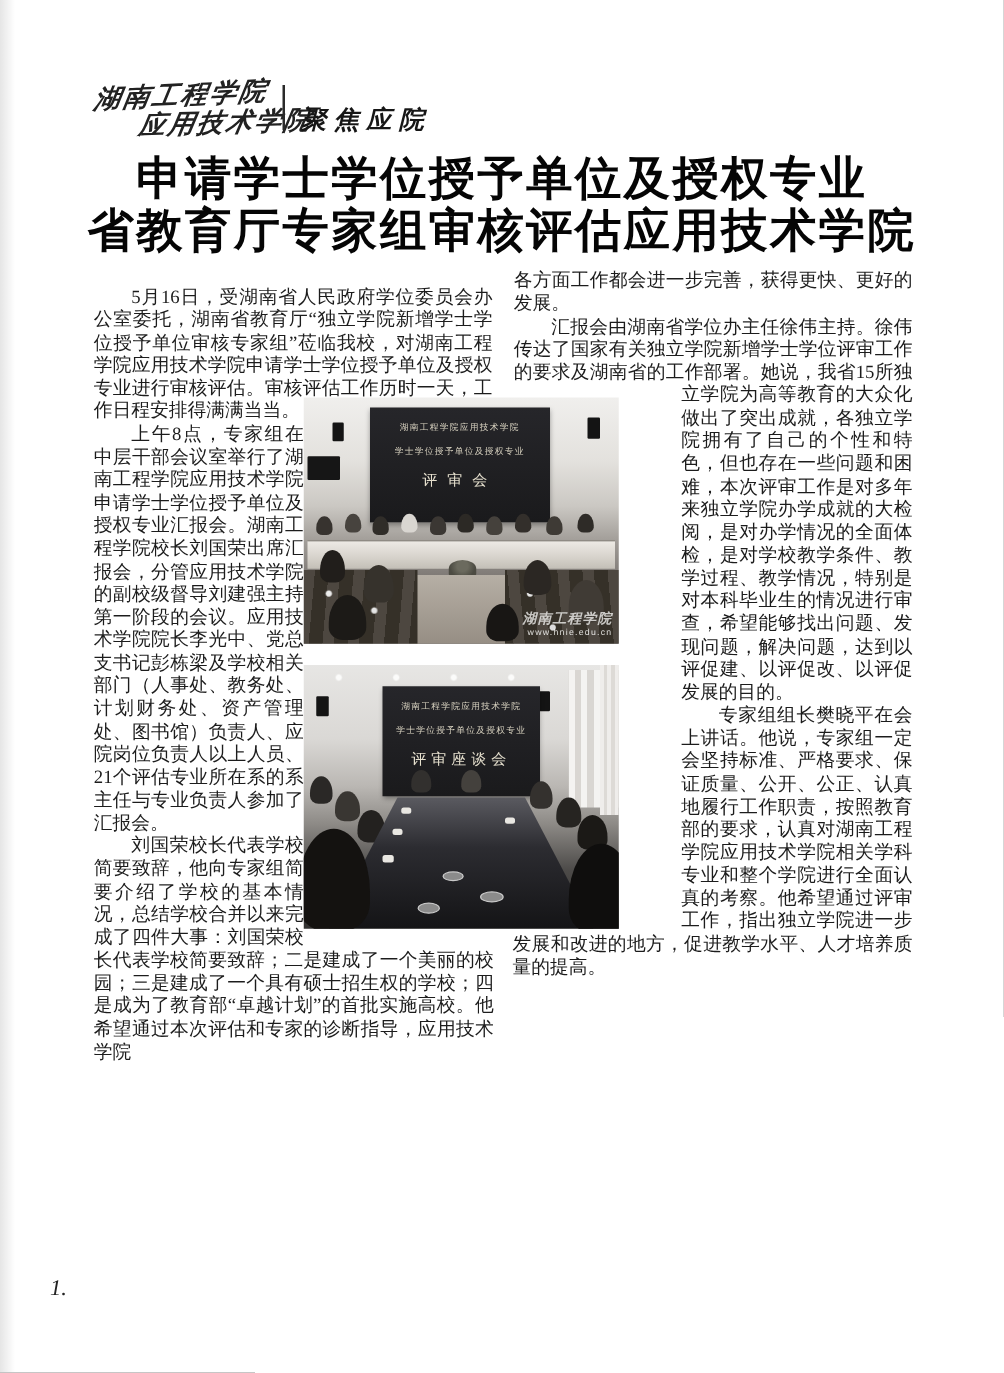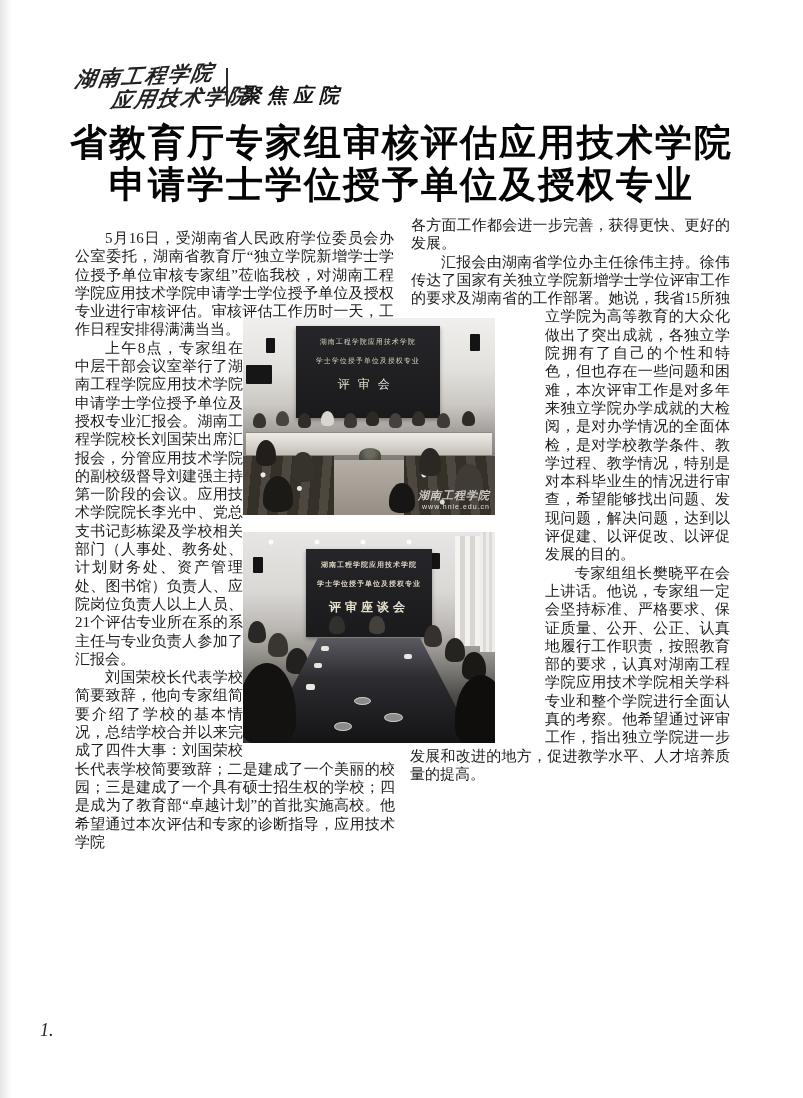--- a/index.html
+++ b/index.html
@@ -40,21 +40,21 @@
 
   
   .photo{position:absolute;left:243px;width:252px;overflow:hidden;}
   .photo1{top:318px;height:197px;
     background:linear-gradient(180deg,#f0efed 0%,#e3e1dd 26%,#cbc8c3 44%,#a29e99 58%,#7b7672 74%,#5e5a56 100%);}
   .photo2{top:532px;height:211px;
     background:linear-gradient(180deg,#e7e6e4 0%,#dad8d5 28%,#bab7b3 46%,#8e8b87 60%,#4c4a48 78%,#323130 100%);}
   .banner{position:absolute;background:linear-gradient(180deg,#26262a,#1a1a1c);color:#d8d2c0;
     text-align:center;font-family:"Liberation Sans","DejaVu Sans",sans-serif;box-shadow:0 2px 4px rgba(0,0,0,.35);}
   .photo1 .banner{left:21%;top:4%;width:57%;height:47%;}
-  .photo2 .banner{left:25%;top:8%;width:50%;height:42%;font-weight:bold;}
+  .photo2 .banner{left:25%;top:8%;width:50%;height:42%;}
   .b1{font-size:7px;letter-spacing:1px;margin-top:11px;}
   .b2{font-size:7px;letter-spacing:1px;margin-top:9px;}
   .b3{font-size:12px;letter-spacing:8px;margin-top:10px;color:#e6e0ce;}
   .photo2 .b3{letter-spacing:4px;}
   .psn{position:absolute;border-radius:50% 50% 38% 38% / 62% 62% 28% 28%;}
   .spk{position:absolute;background:#141414;border-radius:1px;}
   .tvset{position:absolute;left:1%;top:24%;width:26px;height:19px;background:#161616;border-radius:1px;}
   .headtable{position:absolute;left:1%;right:1%;top:58%;height:11%;
     background:linear-gradient(180deg,#edeae5 0%,#d8d4cd 55%,#c3bfb7 100%);border-top:1px solid #8f8b84;}
   .plant{position:absolute;left:46%;top:66%;width:22px;height:14px;border-radius:50% 50% 20% 20%;
@@ -94,22 +94,22 @@
 <div class="page">
 
   <header>
     <div class="logo-l1">湖南工程学院</div>
     <div class="logo-l2">应用技术学院</div>
     <div class="mast-divider"></div>
     <div class="section-label">聚焦应院</div>
   </header>
 
   <h1 class="headline">
+    <span class="hl-line">申请学士学位授予单位及授权专业</span>
     <span class="hl-line">省教育厅专家组审核评估应用技术学院</span>
-    <span class="hl-line">申请学士学位授予单位及授权专业</span>
   </h1>
 
   <div class="col col-left">
     <div class="sp sp-top-l"></div>
     <div class="sp sp-main-l"></div>
     <p>5月16日，受湖南省人民政府学位委员会办公室委托，湖南省教育厅“独立学院新增学士学位授予单位审核专家组”莅临我校，对湖南工程学院应用技术学院申请学士学位授予单位及授权专业进行审核评估。审核评估工作历时一天，工作日程安排得满满当当。</p>
     <p>上午8点，专家组在中层干部会议室举行了湖南工程学院应用技术学院申请学士学位授予单位及授权专业汇报会。湖南工程学院校长刘国荣出席汇报会，分管应用技术学院的副校级督导刘建强主持第一阶段的会议。应用技术学院院长李光中、党总支书记彭栋梁及学校相关部门（人事处、教务处、计划财务处、资产管理处、图书馆）负责人、应院岗位负责人以上人员、21个评估专业所在系的系主任与专业负责人参加了汇报会。</p>
     <p>刘国荣校长代表学校简要致辞，他向专家组简要介绍了学校的基本情况，总结学校合并以来完成了四件大事：刘国荣校长代表学校简要致辞；二是建成了一个美丽的校园；三是建成了一个具有硕士招生权的学校；四是成为了教育部“卓越计划”的首批实施高校。他希望通过本次评估和专家的诊断指导，应用技术学院</p>
   </div>
 

